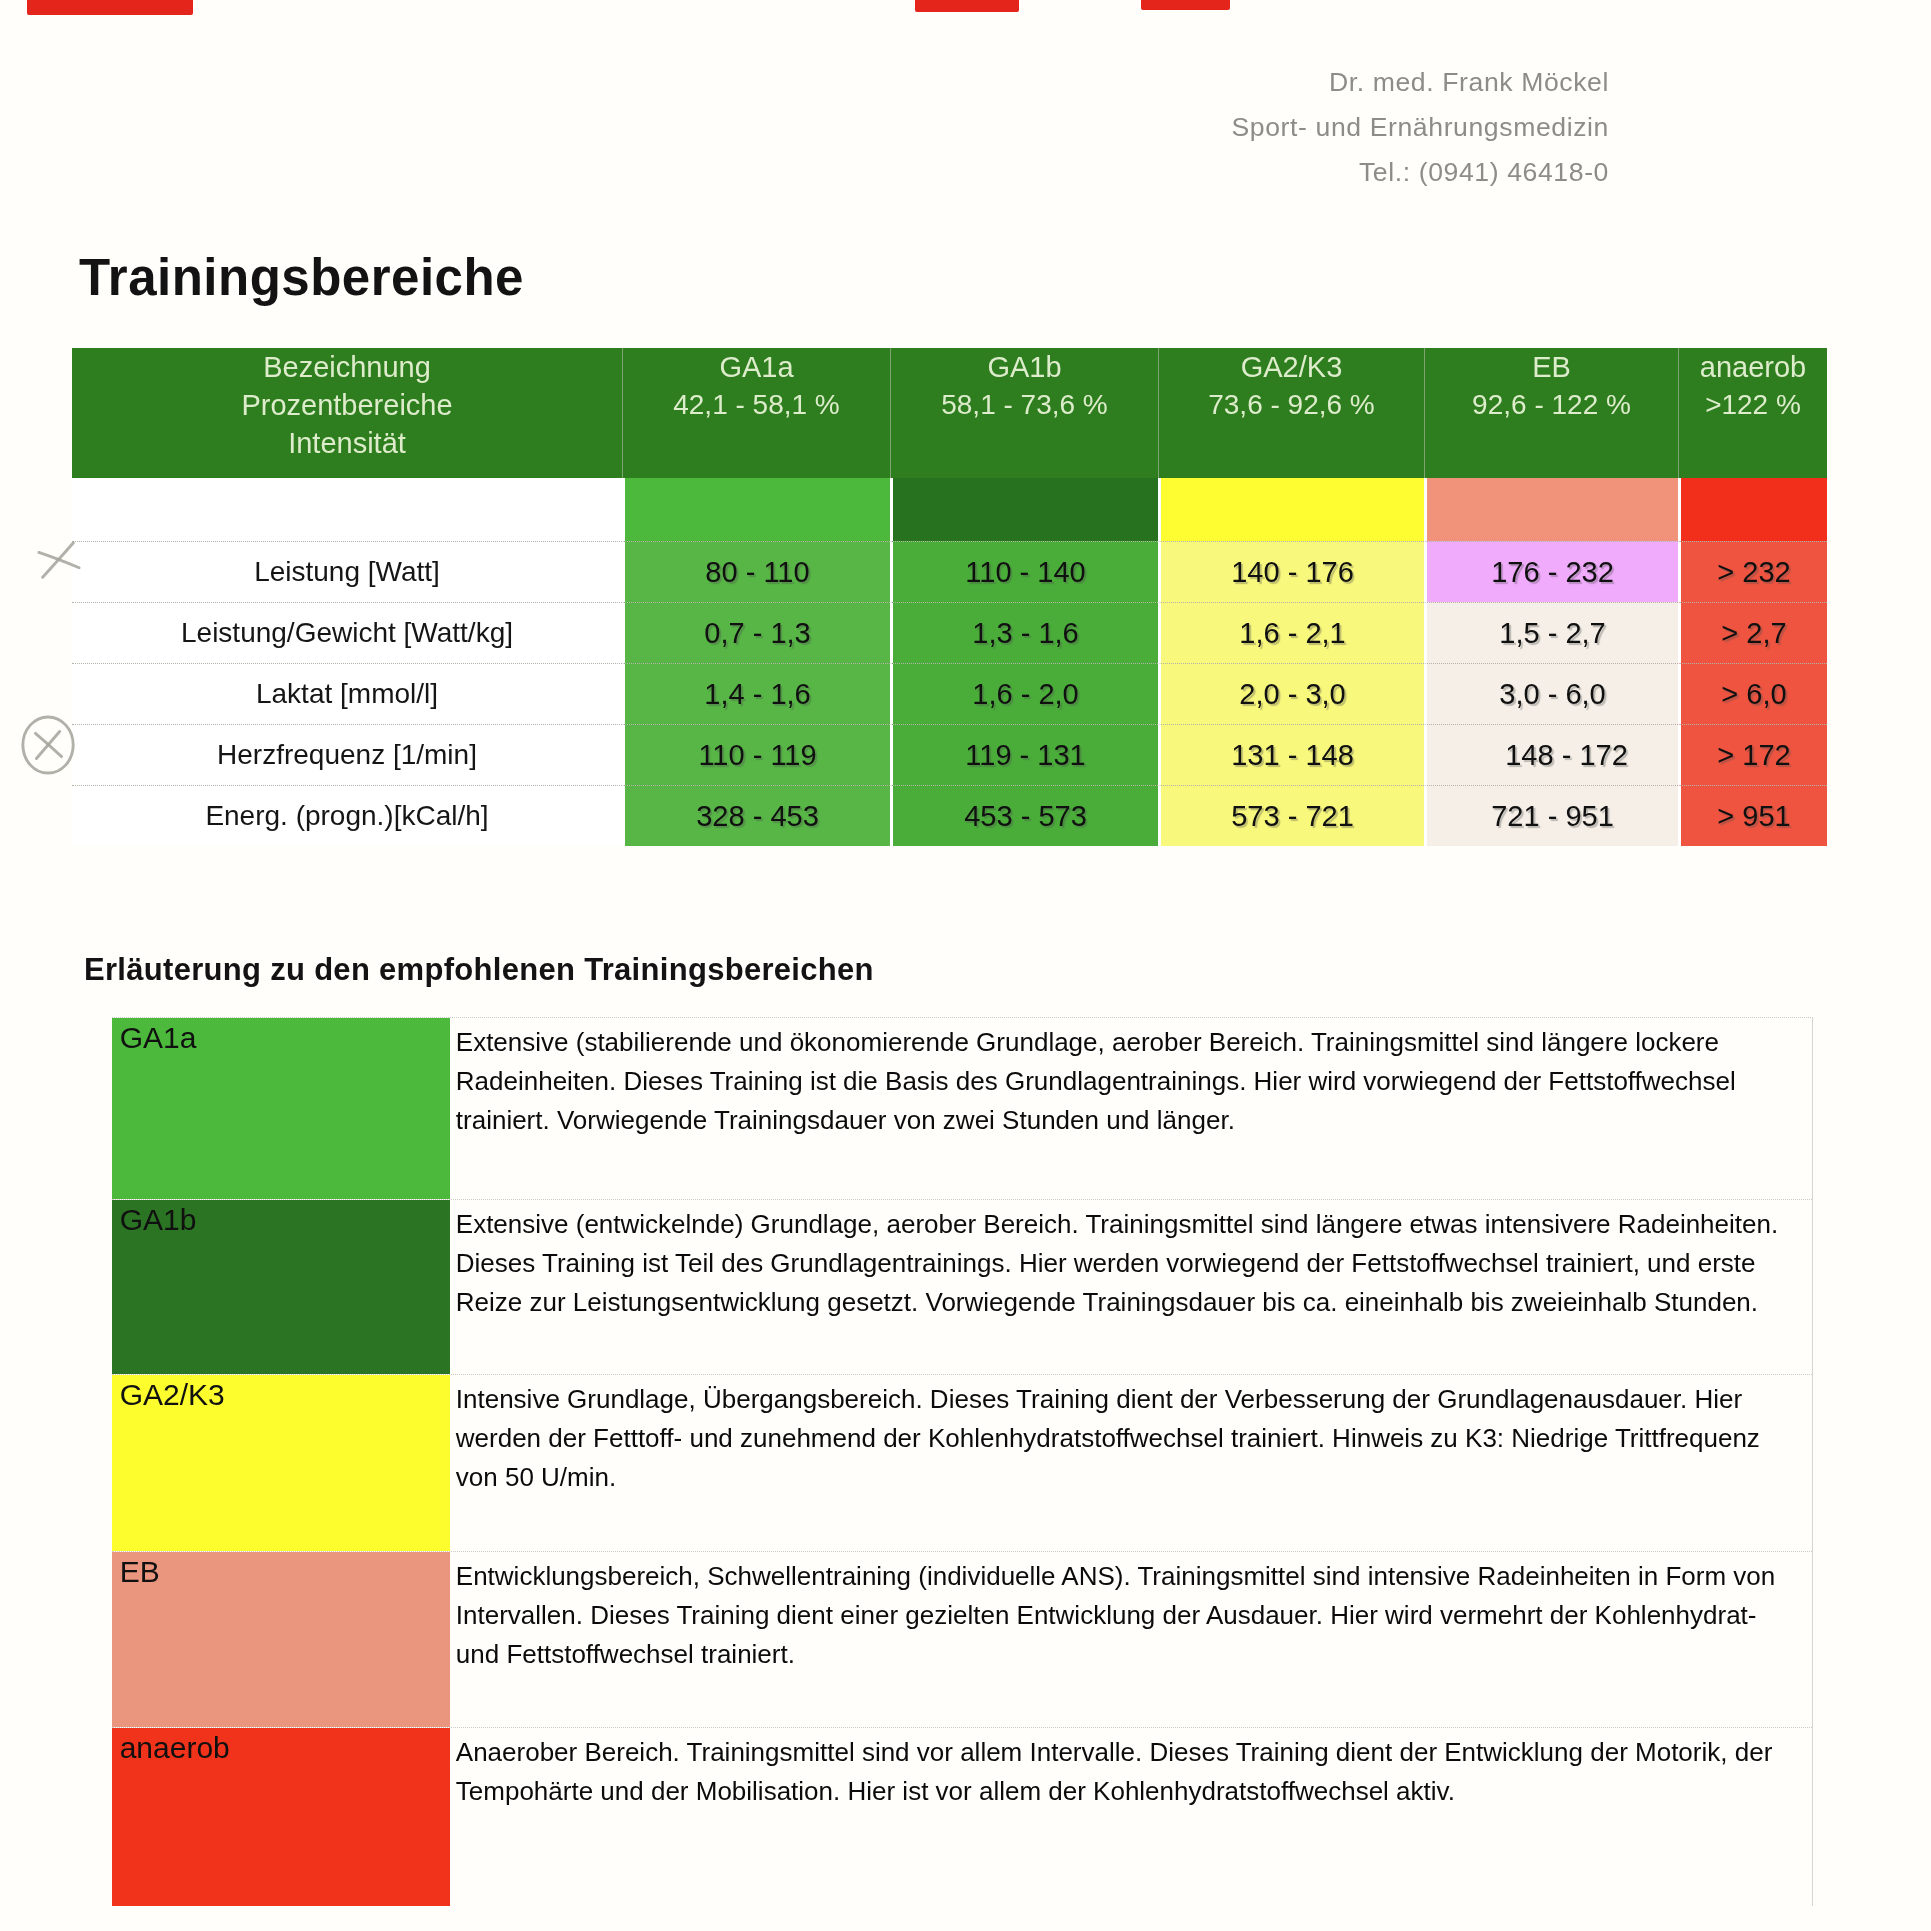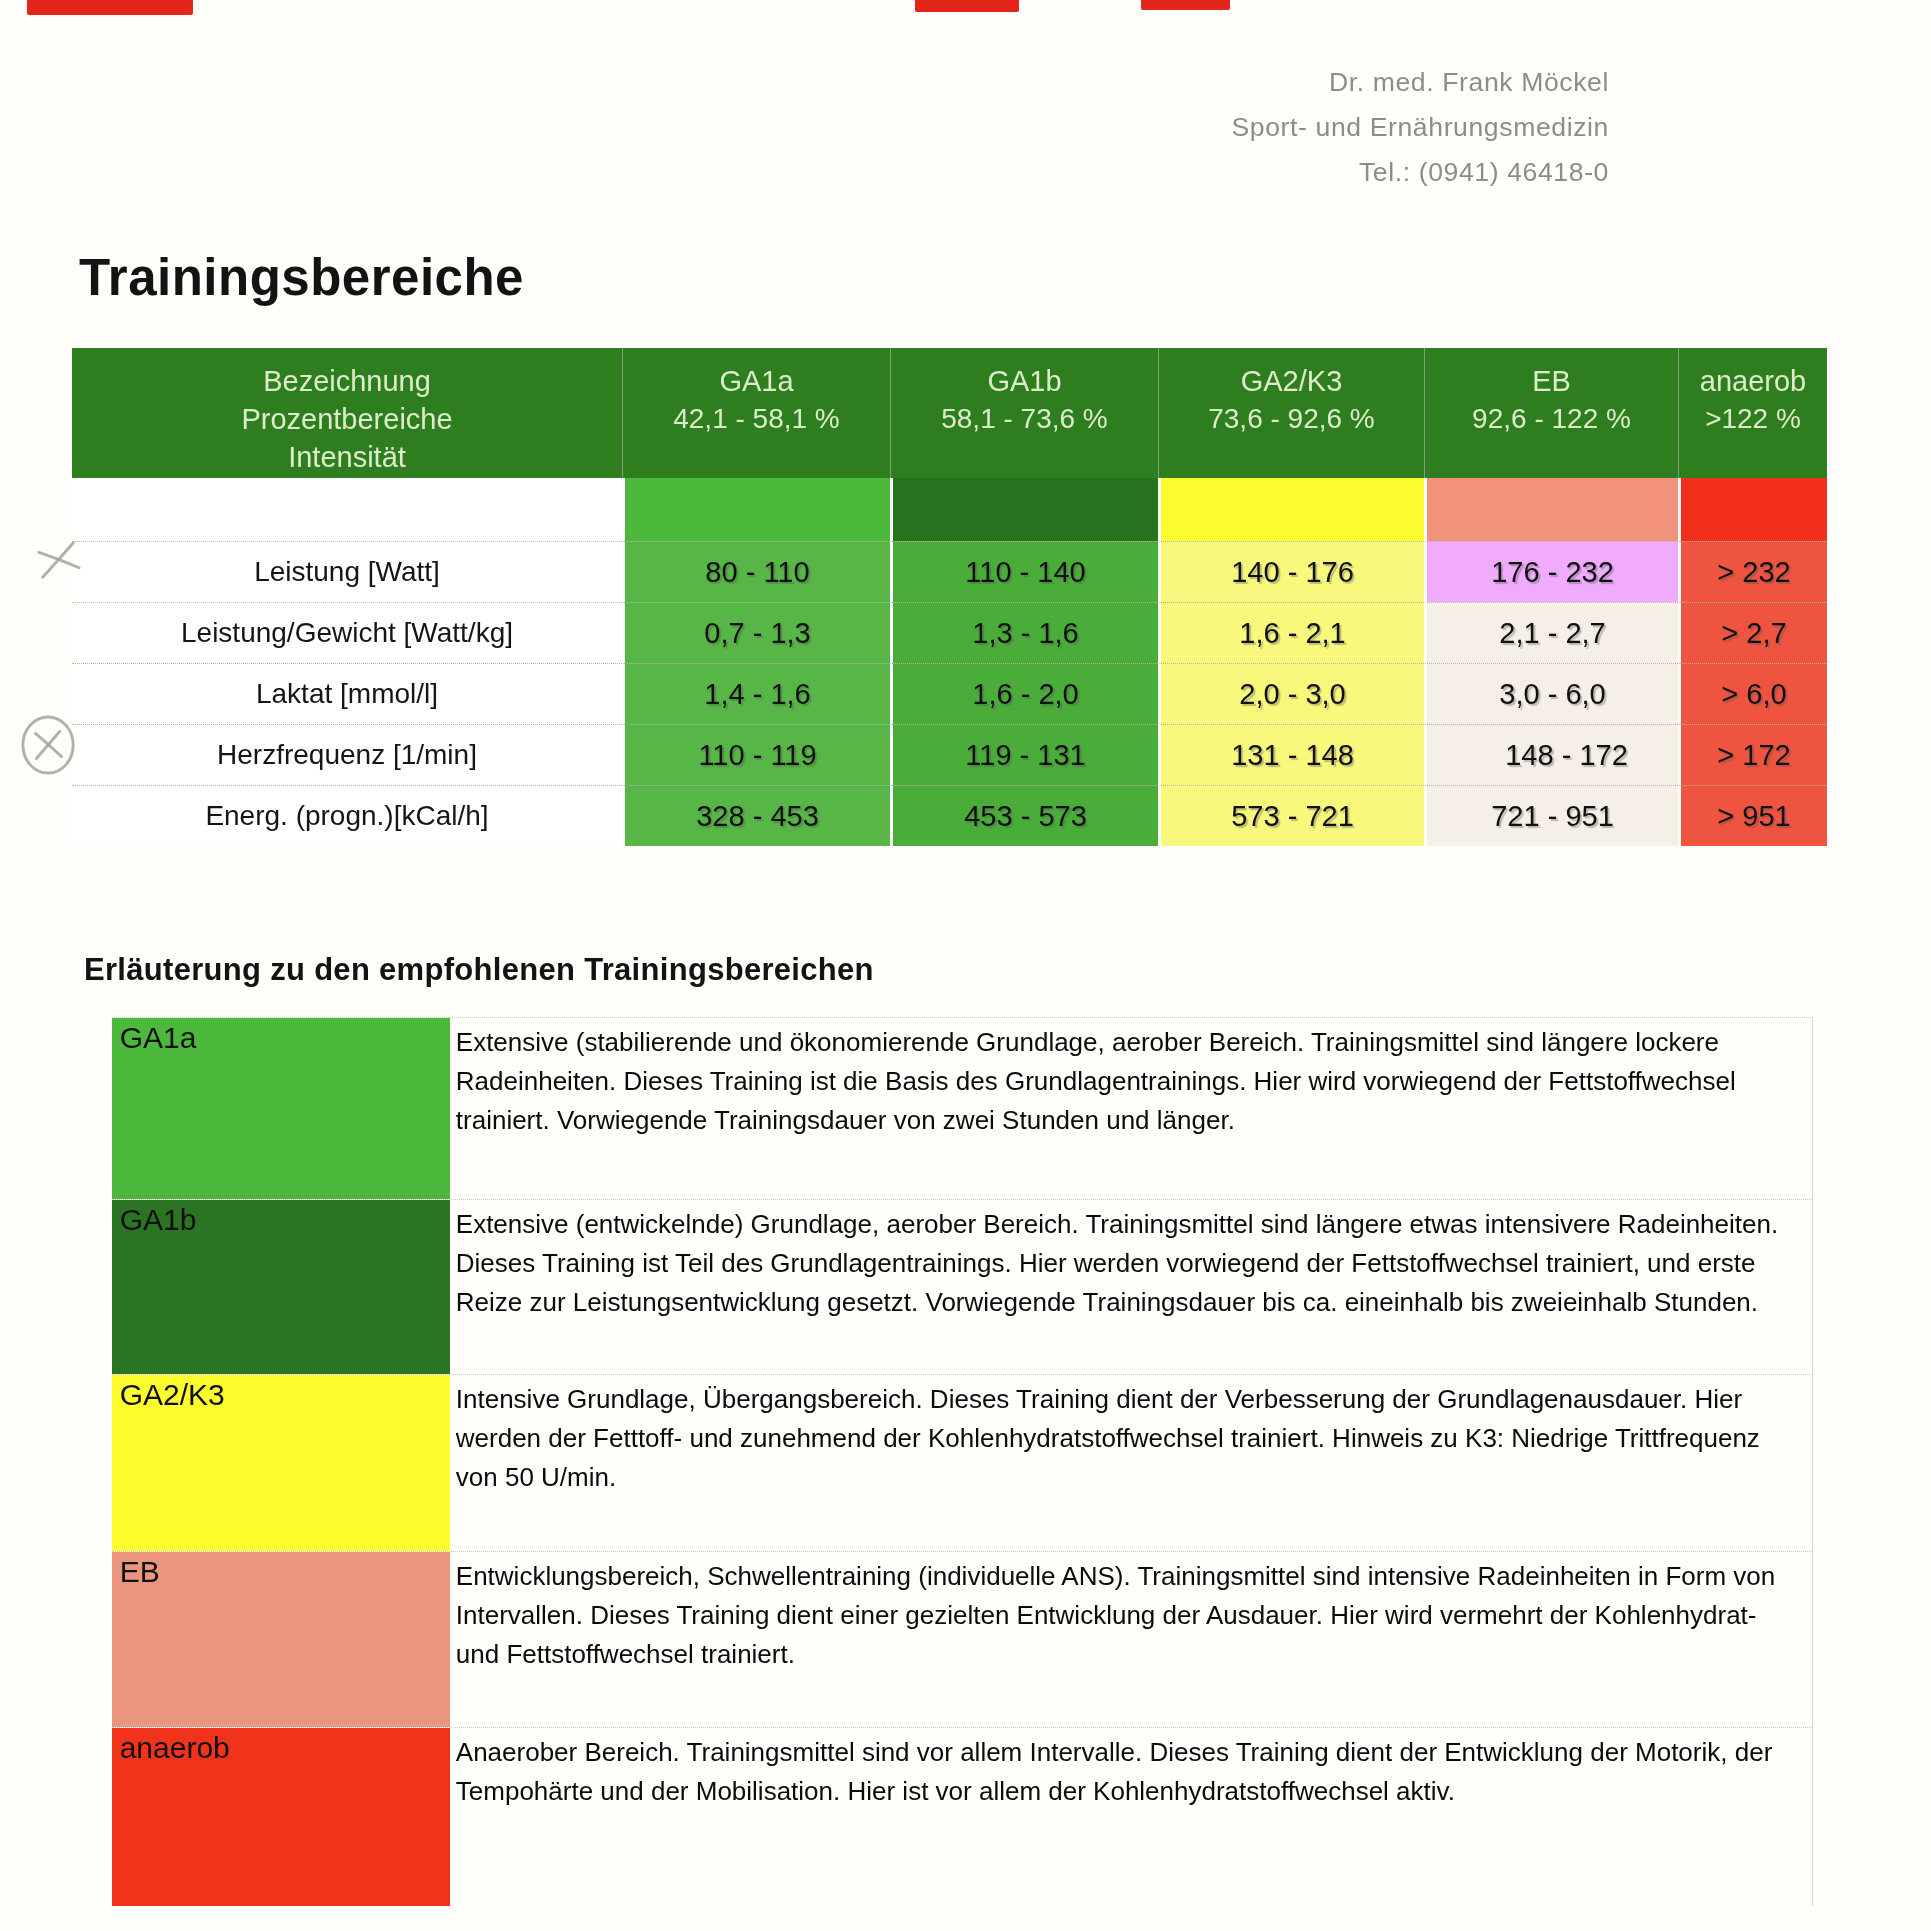--- a/index.html
+++ b/index.html
@@ -31,21 +31,21 @@
   
   .zones{
     position:absolute;left:72px;top:348px;
     display:grid;
     grid-template-columns:550px 268px 268px 266px 254px 149px;
     grid-template-rows:130px 63px 61px 61px 61px 61px 61px;
   }
   .z{box-sizing:border-box;}
   .hc{
     color:#ddeccb;text-align:center;
-    font-size:29px;line-height:38px;padding-top:14px;
+    font-size:29px;line-height:38px;padding-top:0;
   }
   .hc .rng{font-size:28px;}
   .hsep{border-left:1.9px solid #7fa273;}
   .cc{border-left:3.9px solid #ffffff;}
   .lab{
     background:#ffffff;display:flex;align-items:center;justify-content:center;
     font-size:28px;color:#151515;
   }
   .val{
     display:flex;align-items:center;justify-content:center;
@@ -136,21 +136,21 @@
     <div class="z val cc dr" style="background-color: rgb(87, 182, 70);">80 - 110</div>
     <div class="z val cc dr" style="background-color: rgb(74, 173, 58);">110 - 140</div>
     <div class="z val cc dr" style="background-color: rgb(248, 248, 125);">140 - 176</div>
     <div class="z val cc dr" style="background-color: #f0abfc; text-align: right;">176 - 232</div>
     <div class="z val cc dr" style="background-color: rgb(238, 84, 64);">&gt; 232</div>
 
     <div class="z lab dr">Leistung/Gewicht [Watt/kg]</div>
     <div class="z val cc dr" style="background-color: rgb(87, 182, 70);">0,7 - 1,3</div>
     <div class="z val cc dr" style="background-color: rgb(74, 173, 58);">1,3 - 1,6</div>
     <div class="z val cc dr" style="background-color: rgb(248, 248, 125);">1,6 - 2,1</div>
-    <div class="z val cc dr" style="background-color: rgb(245, 239, 231);">2,1 - 2,7</div>
+    <div class="z val cc dr" style="background-color: rgb(245, 239, 231);">1,5 - 2,7</div>
     <div class="z val cc dr" style="background-color: rgb(238, 84, 64);">&gt; 2,7</div>
 
     <div class="z lab dr">Laktat [mmol/l]</div>
     <div class="z val cc dr" style="background-color: rgb(87, 182, 70);">1,4 - 1,6</div>
     <div class="z val cc dr" style="background-color: rgb(74, 173, 58);">1,6 - 2,0</div>
     <div class="z val cc dr" style="background-color: rgb(248, 248, 125);">2,0 - 3,0</div>
     <div class="z val cc dr" style="background-color: rgb(245, 239, 231);">3,0 - 6,0</div>
     <div class="z val cc dr" style="background-color: rgb(238, 84, 64);">&gt; 6,0</div>
 
     <div class="z lab dr">Herzfrequenz [1/min]</div>

